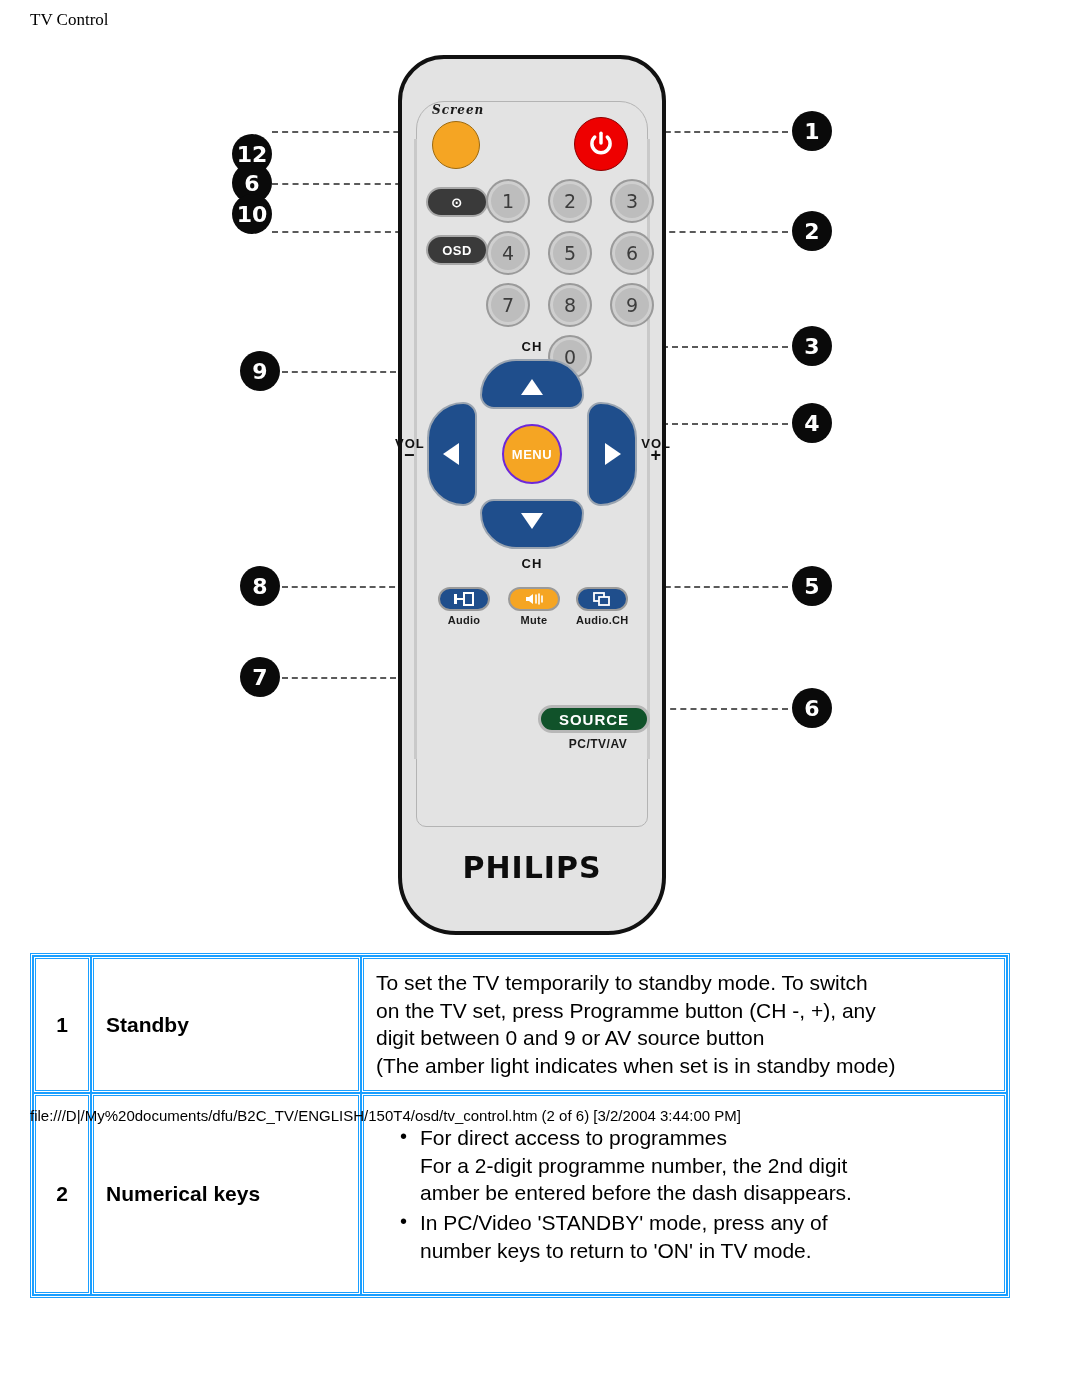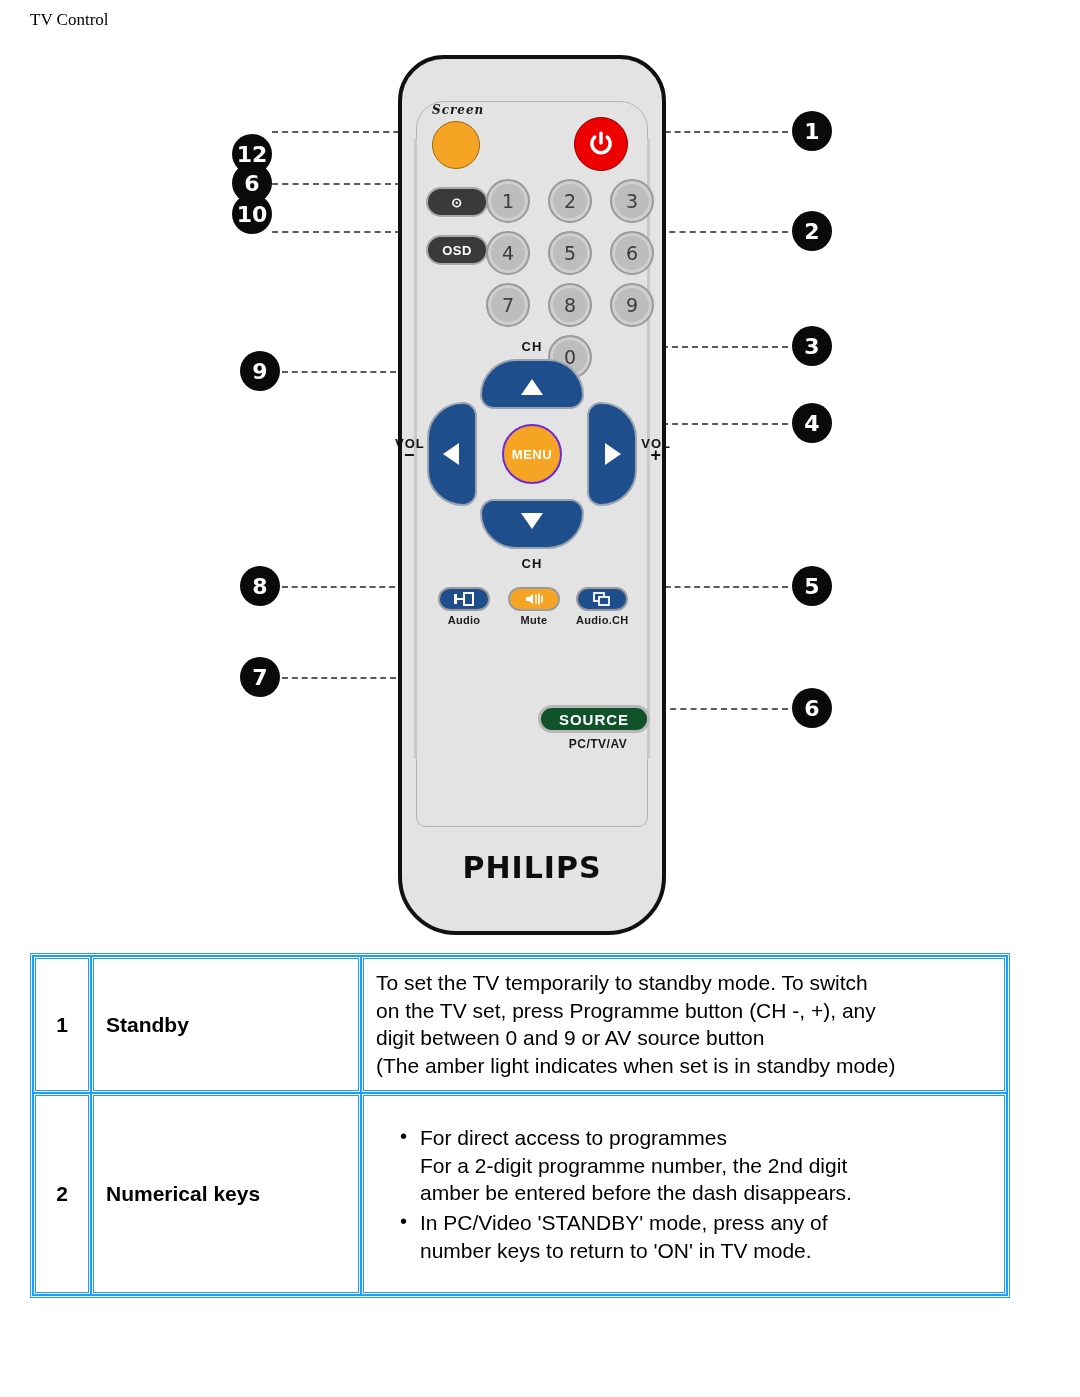--- a/index.html
+++ b/index.html
@@ -398,14 +398,15 @@
             <li>
               <span class="sub-line">In PC/Video 'STANDBY' mode, press any of</span>
               <span class="sub-line">number keys to return to 'ON' in TV mode.</span>
             </li>
           </ul>
         </td>
       </tr>
     </tbody>
   </table>
 
+  <div class="footer">file:///D|/My%20documents/dfu/B2C_TV/ENGLISH/150T4/osd/tv_control.htm (2 of 6) [3/2/2004 3:44:00 PM]</div>
 
 </div>
 
 </body></html>

